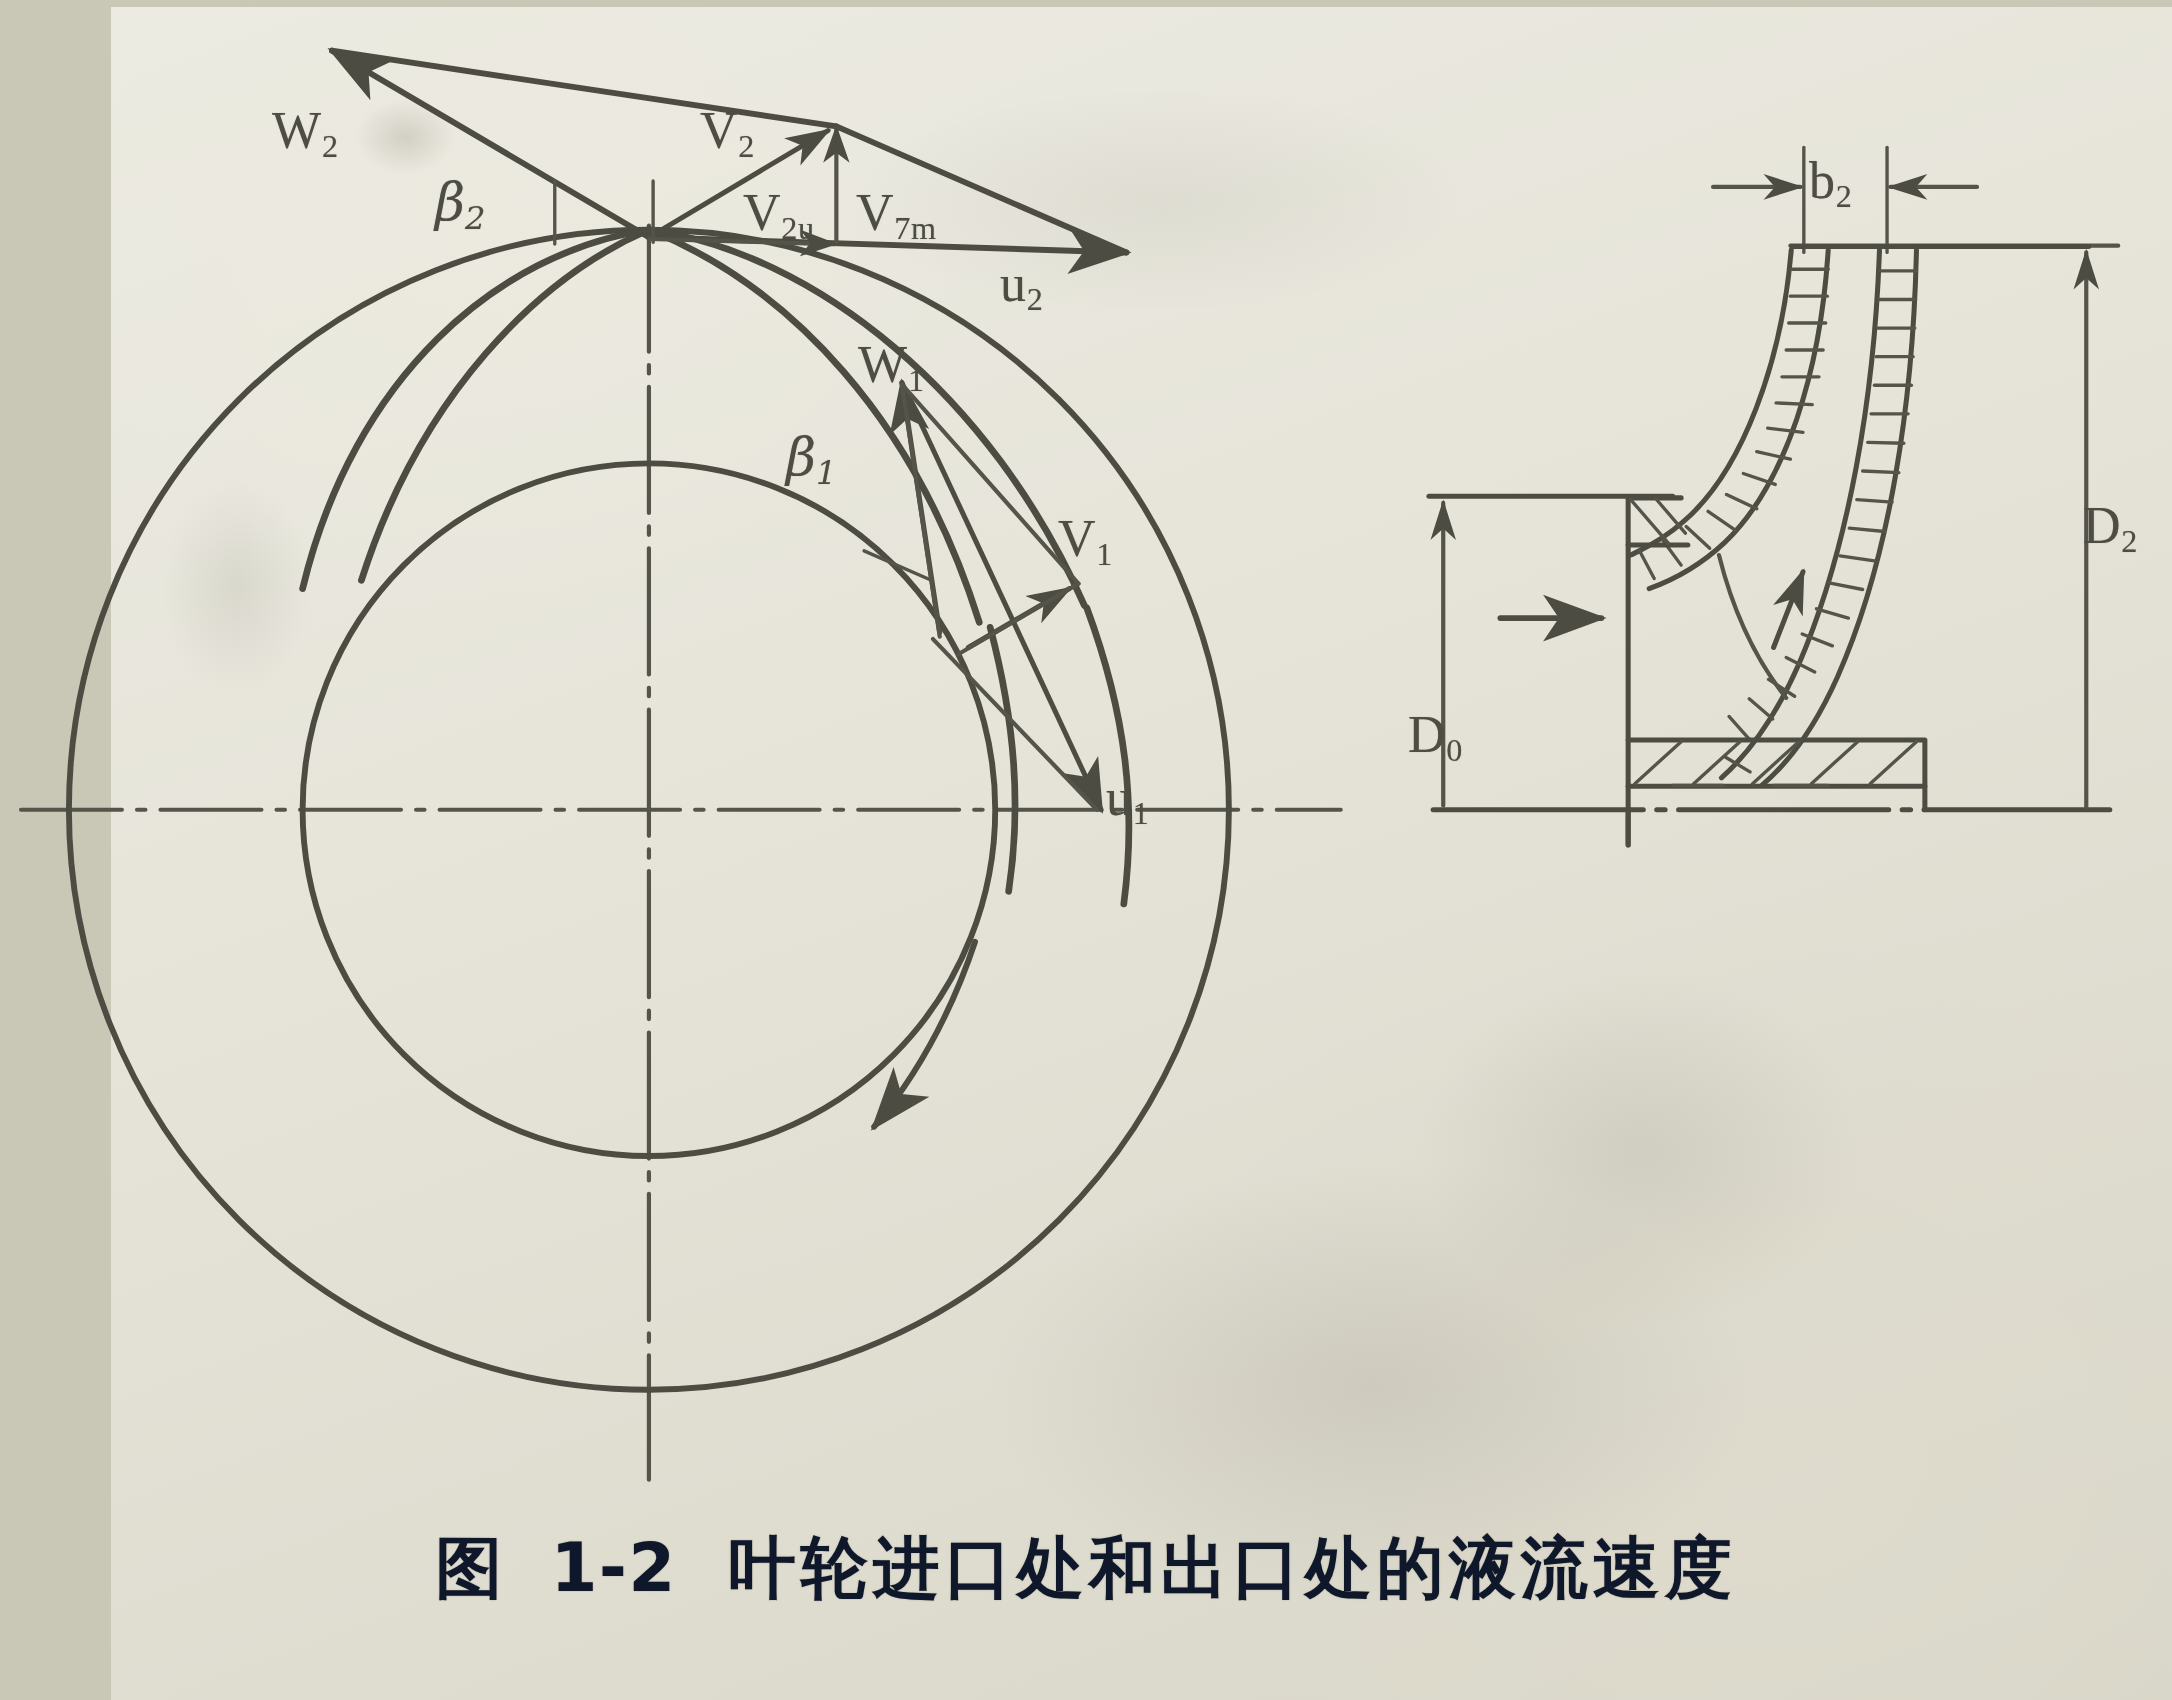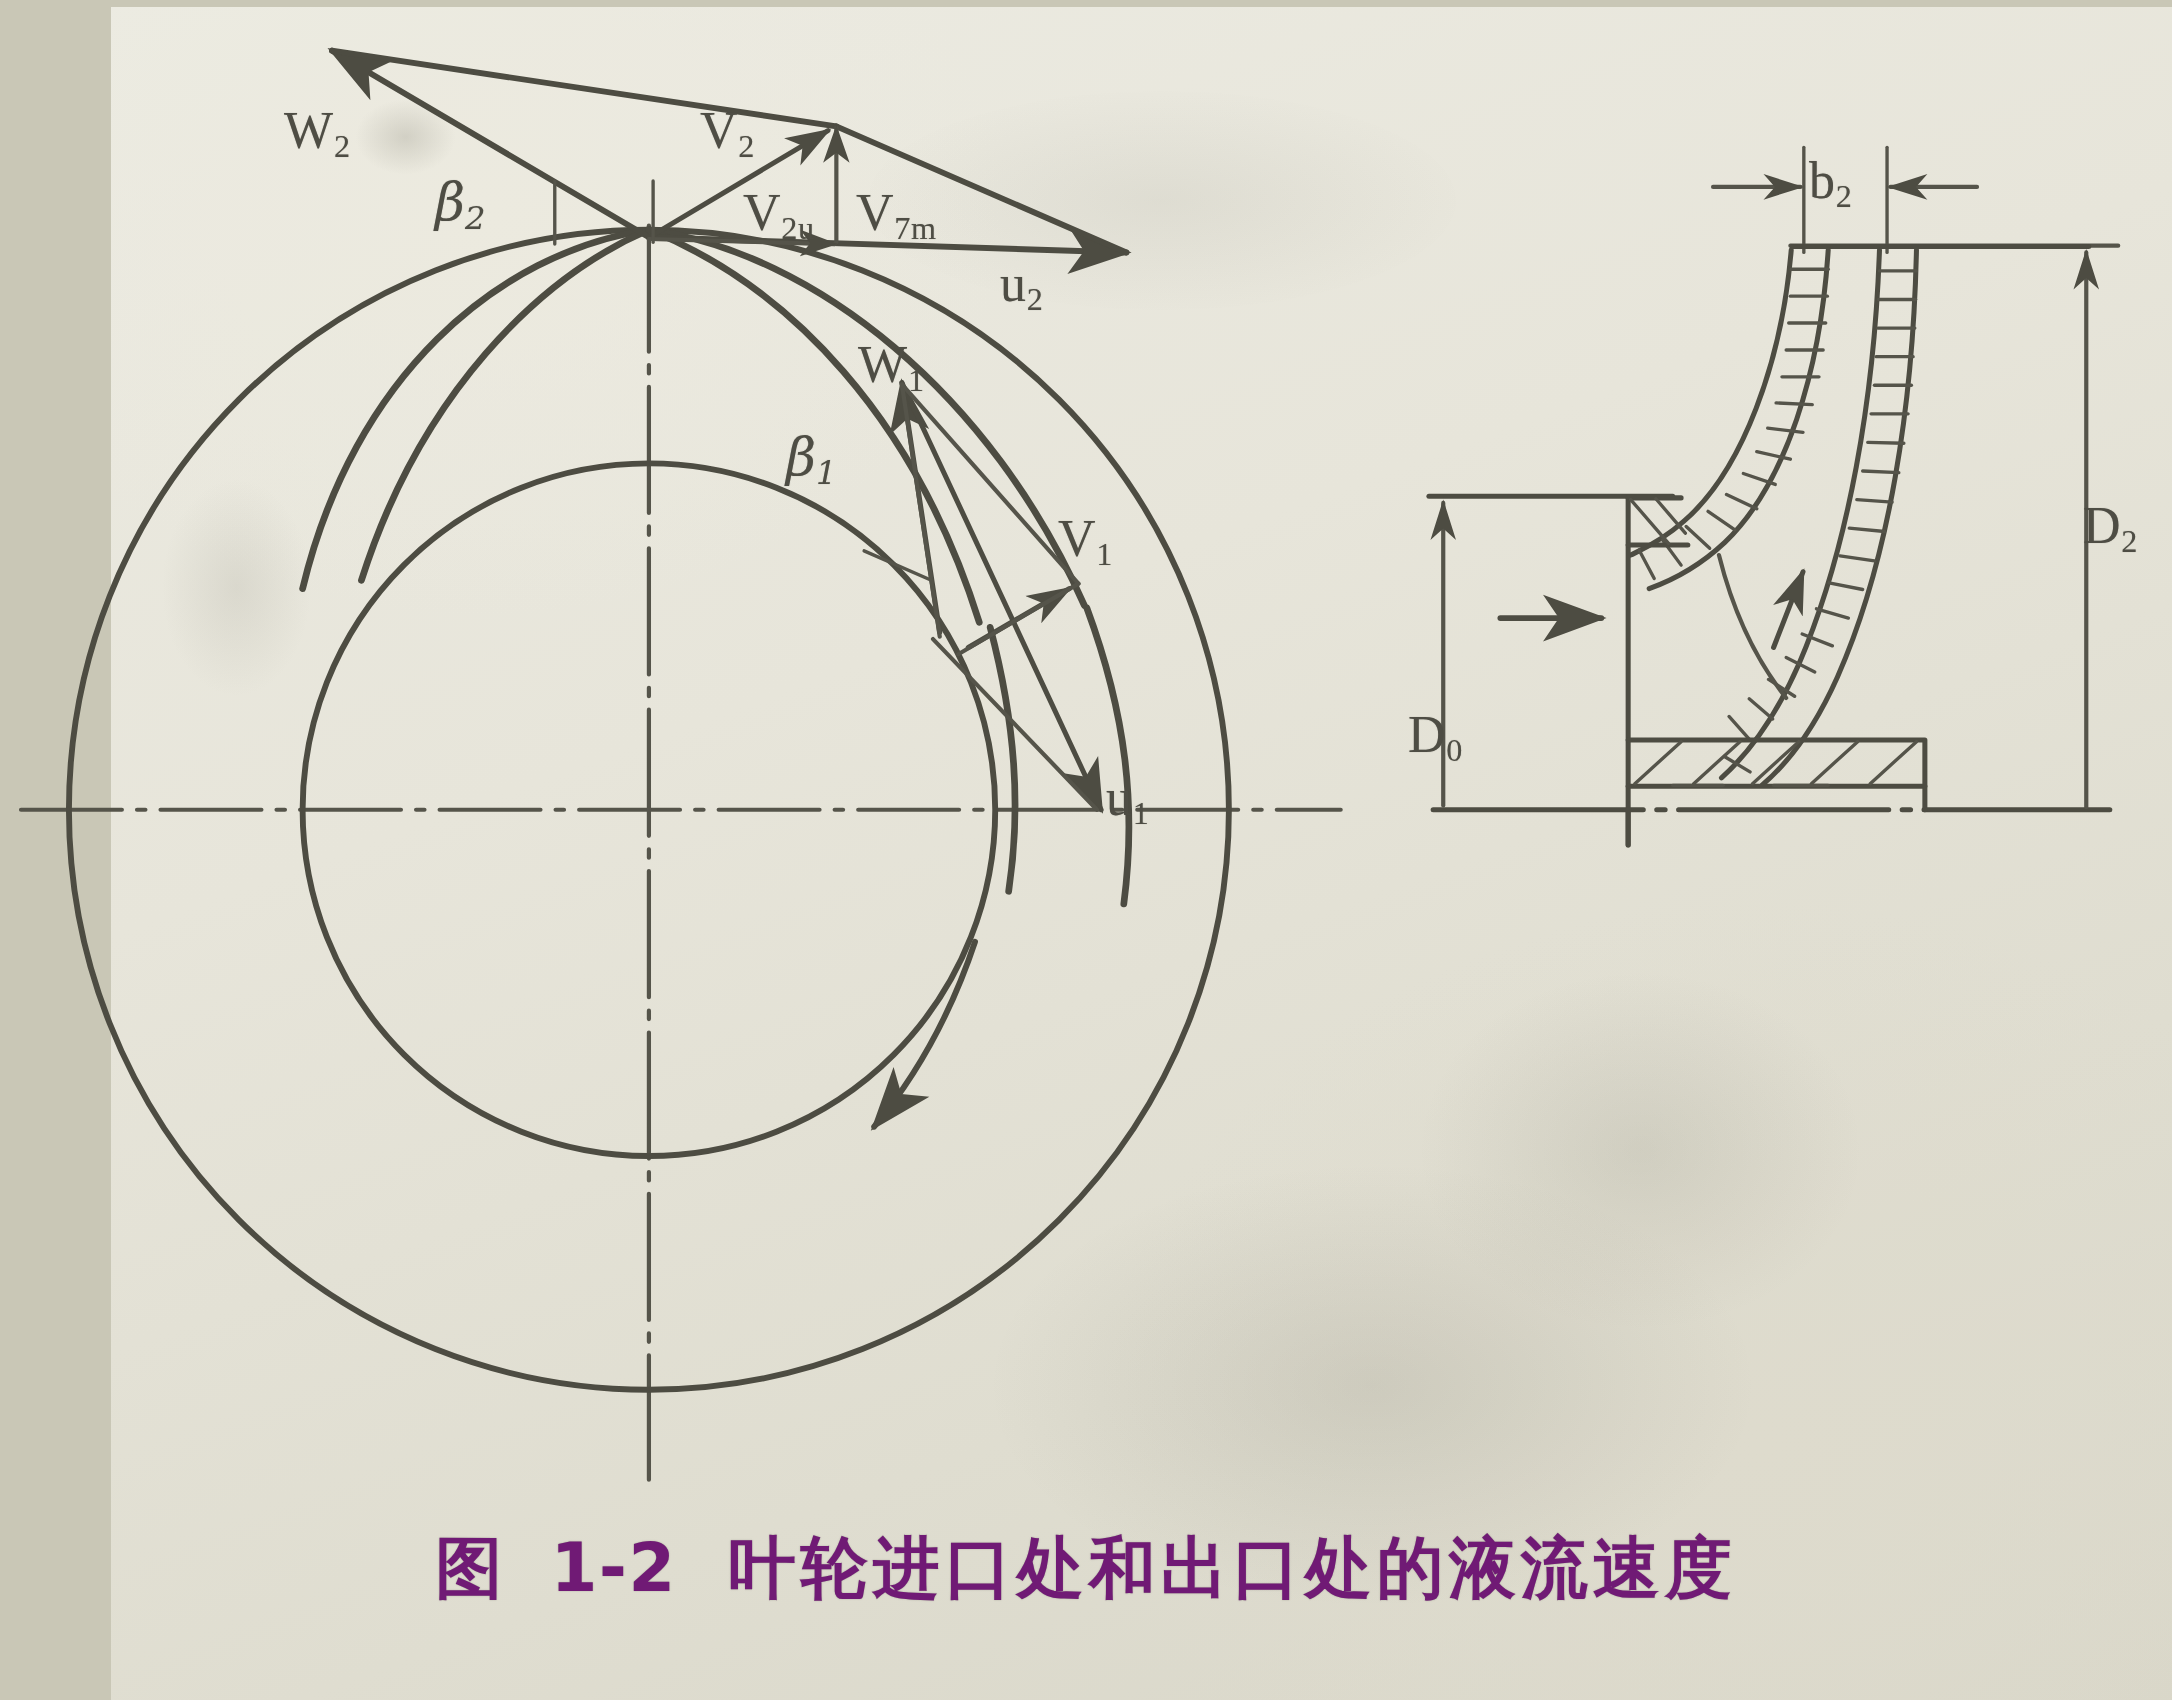--- a/index.html
+++ b/index.html
@@ -36,21 +36,21 @@
   .lbl .sub{font-size:.62em;vertical-align:-.28em;letter-spacing:.02em;}
   .vlbl{font-size:52px;font-style:normal;letter-spacing:0.8px;}
   .blbl{font-size:52px;font-family:"DejaVu Serif",serif;font-style:italic;}
   #caption{
     position:absolute;
     left:0;top:1523px;width:2172px;
     text-align:center;
     font-family:"DejaVu Sans","Liberation Sans",sans-serif;
     font-size:67px;
     font-weight:700;
-    color:#701a75;
+    color:#0f172a;
     letter-spacing:5px;
     text-shadow:0 0 1.3px rgba(74,73,63,.5);
   }
   #caption .num{font-family:"DejaVu Sans",sans-serif;letter-spacing:1.7px;}
 </style>
 </head>
 <body>
 
 <div id="page">
 
@@ -226,21 +226,21 @@
       <path class="ink ink-thick" stroke-width="6" d="M 1937,1005 L 1937,963"></path>
 
       <path class="ink" stroke-width="5" d="M 2045,660 C 2060,720 2085,780 2125,830"></path>
 
       <path class="ink ink-thick" stroke-width="6" marker-end="url(#ahead-sm)" d="M 2110,770 L 2145,680"></path>
 
       <path class="ink ink-thick" stroke-width="7" marker-end="url(#ahead)" d="M 1785,735 L 1905,735"></path>
     </g>
   </svg>
 
-  <div class="lbl vlbl" style="left:284px;top:101px;">
+  <div class="lbl vlbl" style="left:272px;top:101px;">
     <span>W</span><span class="sub">2</span>
   </div>
 
   <div class="lbl blbl" style="left:435px;top:172px;text-align:center;">
     <span>β</span><span class="sub">2</span>
   </div>
 
   <div class="lbl vlbl" style="left:700px;top:101px;">
     <span>V</span><span class="sub">2</span>
   </div>

